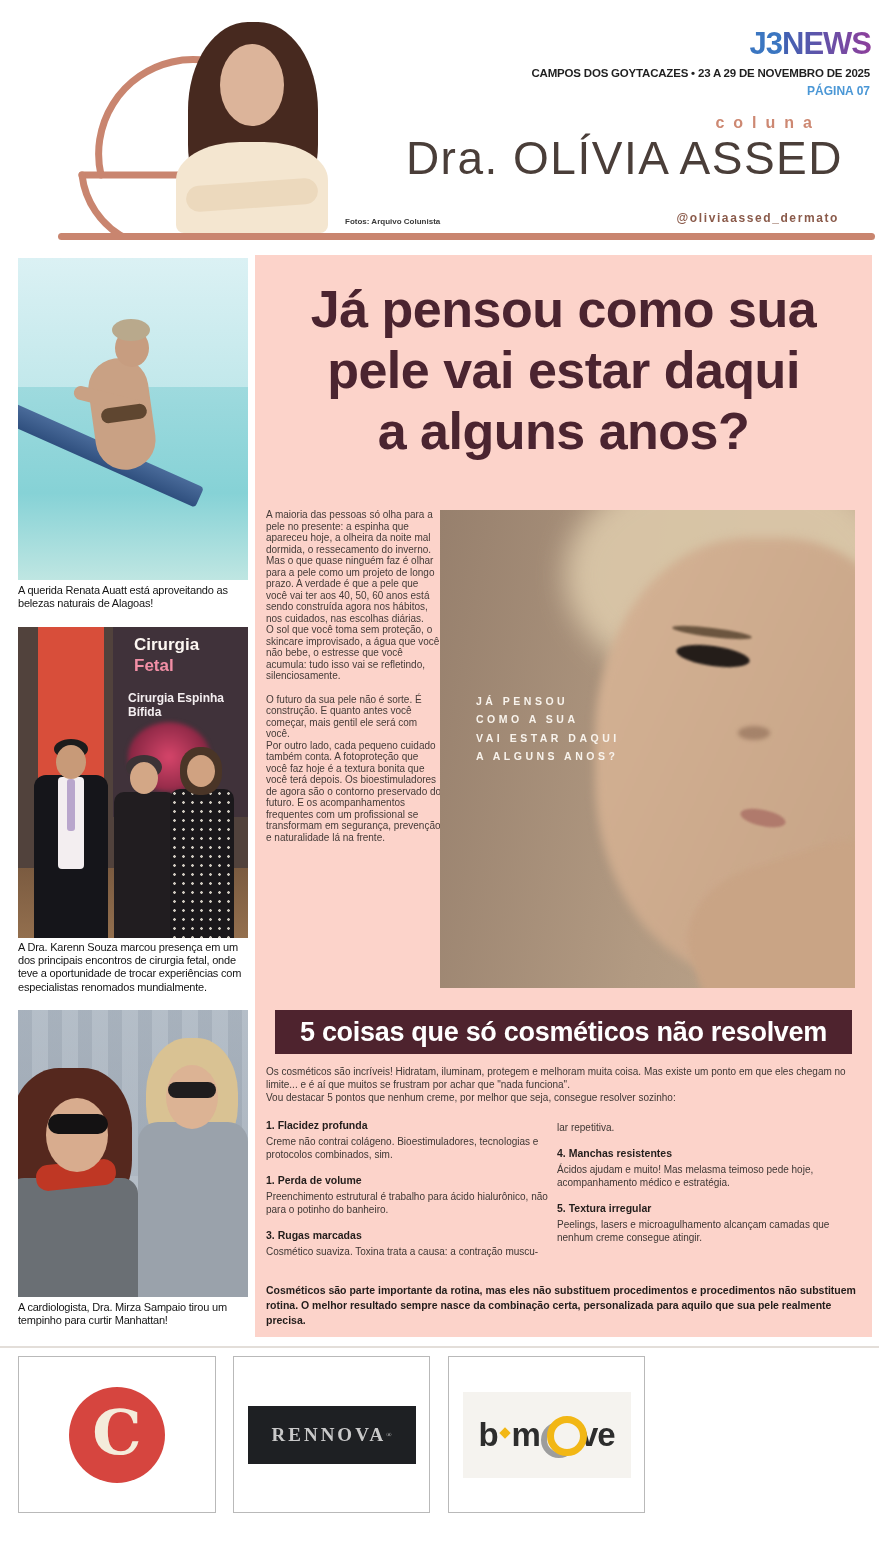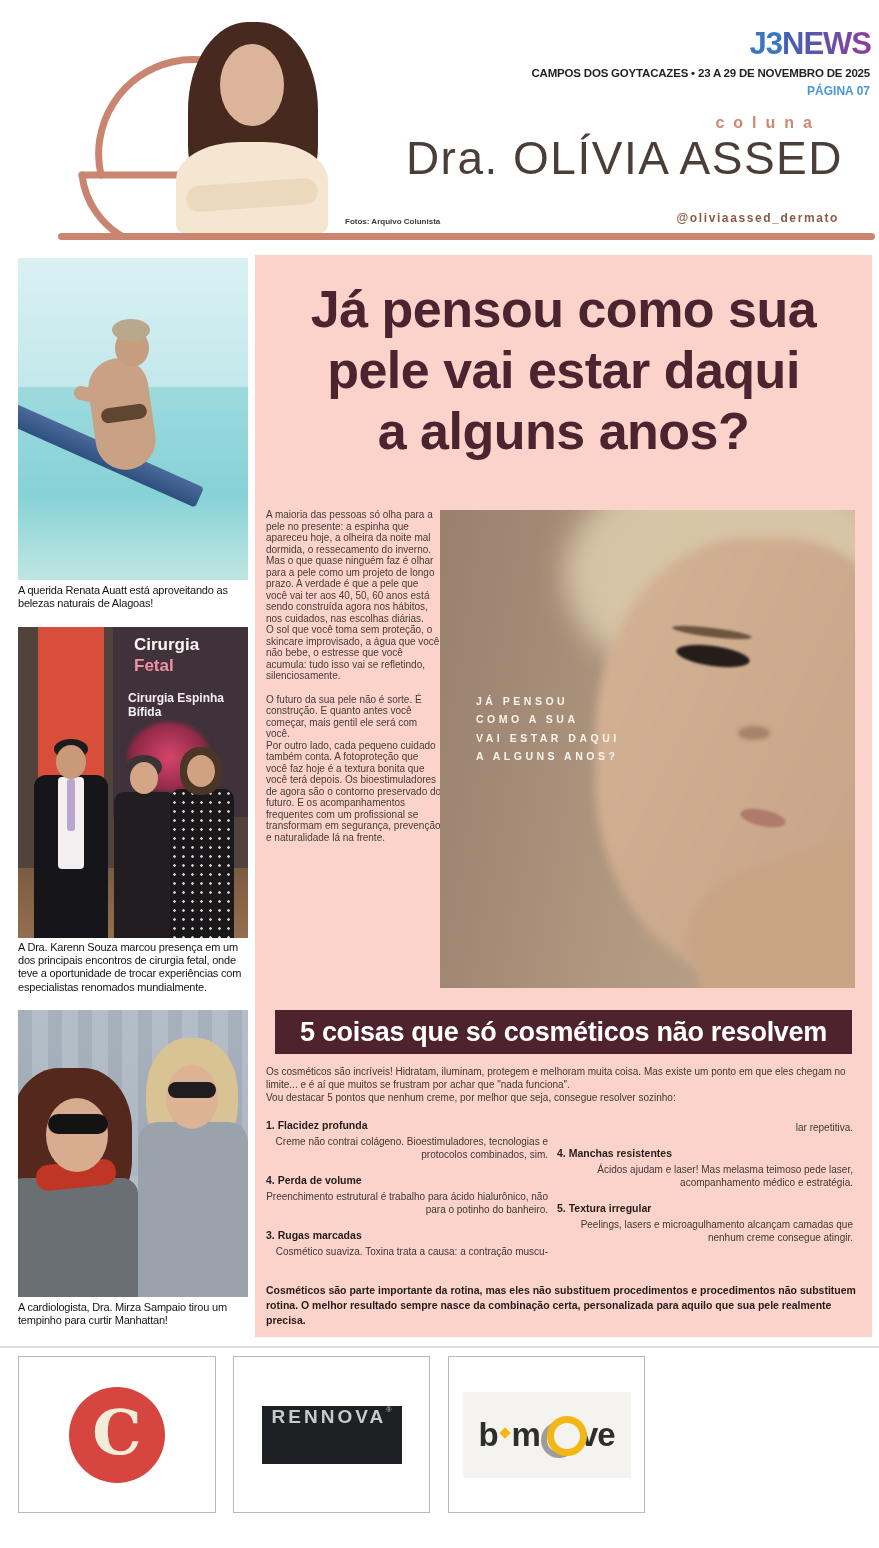--- a/index.html
+++ b/index.html
@@ -107,34 +107,34 @@
 
   
   .secbar{left:20px;top:755px;width:577px;height:44px;background:#4e232e;display:flex;align-items:center;justify-content:center;}
   .secbar-title{color:#ffffff;font-size:27px;font-weight:900;letter-spacing:-0.3px;}
   .intro{left:11px;top:810px;width:586px;font-size:10px;line-height:1.32;color:#3e3734;}
   .listcol{font-size:10px;line-height:1.32;color:#3e3734;}
   .listcol-l{left:11px;top:864px;width:282px;}
   .listcol-r{left:302px;top:864px;width:296px;}
   .item-title{font-size:10.5px;font-weight:800;color:#221d1b;margin-top:13px;}
   .item-title.first{margin-top:0;}
-  .item-body{margin-top:2px;text-align:right;}
+  .item-body{margin-top:2px;}
   .closing{left:11px;top:1028px;width:594px;font-size:10.5px;font-weight:800;line-height:1.45;color:#221d1b;}
 
   
   .footrule{left:0;right:0;top:1346px;height:2px;background:#e3ded9;}
   .pbox{top:1356px;height:157px;background:#fff;border:1px solid #b9b9b9;box-sizing:border-box;
         display:flex;align-items:center;justify-content:center;}
   .pbox1{left:18px;width:198px;}
   .pbox2{left:233px;width:197px;}
   .pbox3{left:448px;width:197px;}
   .pbox4{left:663px;width:198px;flex-direction:column;}
   .c-circle{width:96px;height:96px;background:#d6453f;border-radius:50%;display:flex;align-items:center;justify-content:center;}
   .c-letter{font-family:"DejaVu Serif",serif;font-size:62px;font-weight:bold;color:#f4ecdb;margin-top:-4px;}
-  .rennova-box{width:140px;height:58px;background:#1e2023;display:flex;justify-content:center;}
+  .rennova-box{width:168px;height:58px;background:#1e2023;display:flex;align-items:center;justify-content:center;font-family:Liberation Serif, serif;}
   .rennova-word{color:#c9c9c9;font-size:19px;font-weight:600;letter-spacing:3px;}
   .rennova-r{color:#c9c9c9;font-size:7px;vertical-align:top;}
   .bmove-box{width:168px;height:86px;background:#f5f3ef;display:flex;align-items:center;justify-content:center;}
   .bm-txt{font-size:33px;font-weight:900;color:#2d2d2d;letter-spacing:-1px;}
   .bm-dot{display:inline-block;width:8px;height:8px;background:#f2b715;transform:rotate(45deg);margin:0 3px 4px 3px;}
   .bm-ring{display:inline-block;position:relative;width:38px;height:38px;vertical-align:-8px;margin:0 1px;}
   .bm-ring-gray{position:absolute;left:0;top:6px;width:24px;height:24px;border:6px solid #9d9d9d;border-radius:50%;}
   .bm-ring-yellow{position:absolute;left:6px;top:0;width:26px;height:26px;border:7px solid #f2b715;border-radius:50%;background:#f5f3ef;}
   .um-row{display:flex;align-items:center;gap:8px;}
   .um-word{color:#bf8054;font-size:19px;font-weight:600;letter-spacing:0.5px;}
@@ -254,30 +254,30 @@
     </div>
 
     <div class="abs intro">
       <div>Os cosméticos são incríveis! Hidratam, iluminam, protegem e melhoram muita coisa. Mas existe um ponto em que eles chegam no limite... e é aí que muitos se frustram por achar que "nada funciona".</div>
       <div>Vou destacar 5 pontos que nenhum creme, por melhor que seja, consegue resolver sozinho:</div>
     </div>
 
     <div class="abs listcol listcol-l">
       <div class="item-title first">1. Flacidez profunda</div>
       <div class="item-body">Creme não contrai colágeno. Bioestimuladores, tecnologias e protocolos combinados, sim.</div>
-      <div class="item-title">4. Perda de volume</div>
+      <div class="item-title">1. Perda de volume</div>
       <div class="item-body">Preenchimento estrutural é trabalho para ácido hialurônico, não para o potinho do banheiro.</div>
       <div class="item-title">3. Rugas marcadas</div>
       <div class="item-body">Cosmético suaviza. Toxina trata a causa: a contração muscu-</div>
     </div>
 
     <div class="abs listcol listcol-r">
       <div class="item-body">lar repetitiva.</div>
       <div class="item-title">4. Manchas resistentes</div>
-      <div class="item-body">Ácidos ajudam e laser! Mas melasma teimoso pede laser, acompanhamento médico e estratégia.</div>
+      <div class="item-body">Ácidos ajudam e muito! Mas melasma teimoso pede hoje, acompanhamento médico e estratégia.</div>
       <div class="item-title">5. Textura irregular</div>
       <div class="item-body">Peelings, lasers e microagulhamento alcançam camadas que nenhum creme consegue atingir.</div>
     </div>
 
     <div class="abs closing">Cosméticos são parte importante da rotina, mas eles não substituem procedimentos e procedimentos não substituem rotina. O melhor resultado sempre nasce da combinação certa, personalizada para aquilo que sua pele realmente precisa.</div>
   </div>
 
   <div class="abs footrule"></div>
 
   <div class="abs pbox pbox1">

